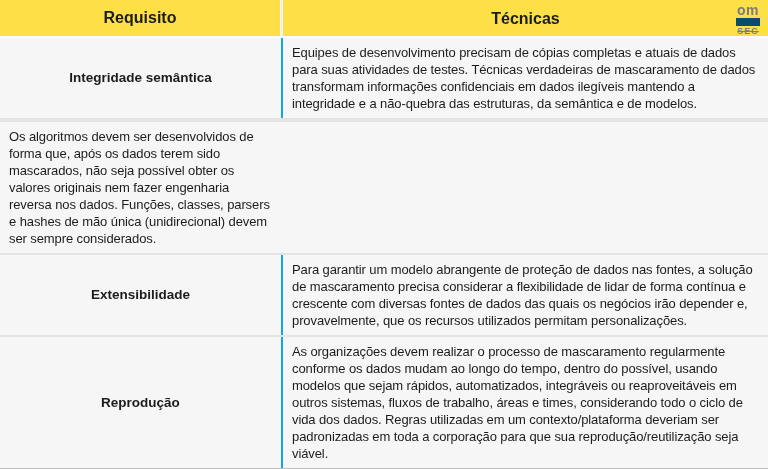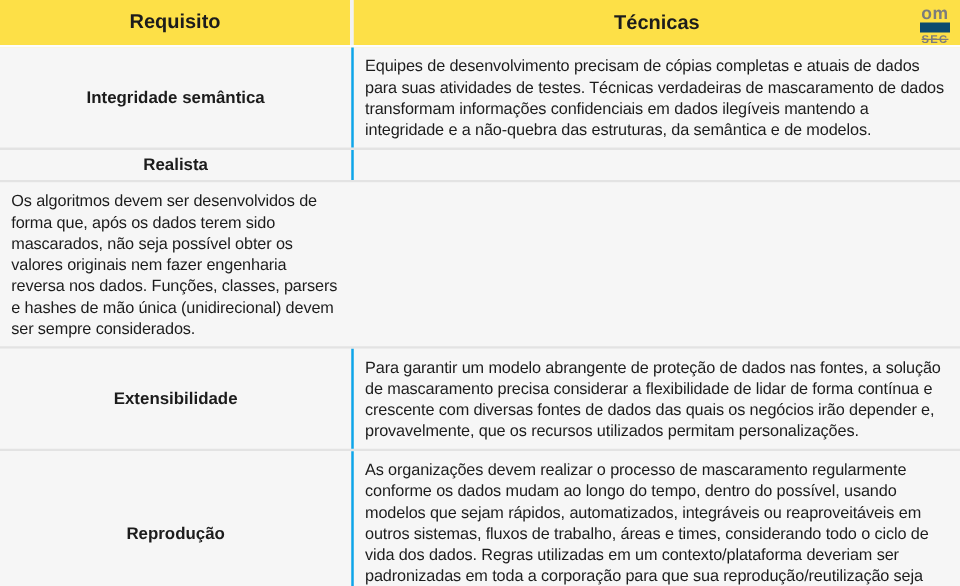--- a/index.html
+++ b/index.html
@@ -101,21 +101,20 @@
         </div>
       </div>
     </div>
 
     <div class="row">
       <div class="cell term">Integridade semântica</div>
       <div class="cell desc">Equipes de desenvolvimento precisam de cópias completas e atuais de dados para suas atividades de testes. Técnicas verdadeiras de mascaramento de dados transformam informações confidenciais em dados ilegíveis mantendo a integridade e a não-quebra das estruturas, da semântica e de modelos.</div>
     </div>
 
     <div class="row">
-      <div class="cell term">Realista</div>
     </div>
 
     <div class="row">
       <div class="cell desc">Os algoritmos devem ser desenvolvidos de forma que, após os dados terem sido mascarados, não seja possível obter os valores originais nem fazer engenharia reversa nos dados. Funções, classes, parsers e hashes de mão única (unidirecional) devem ser sempre considerados.</div>
     </div>
 
     <div class="row">
       <div class="cell term">Extensibilidade</div>
       <div class="cell desc">Para garantir um modelo abrangente de proteção de dados nas fontes, a solução de mascaramento precisa considerar a flexibilidade de lidar de forma contínua e crescente com diversas fontes de dados das quais os negócios irão depender e, provavelmente, que os recursos utilizados permitam personalizações.</div>
     </div>

